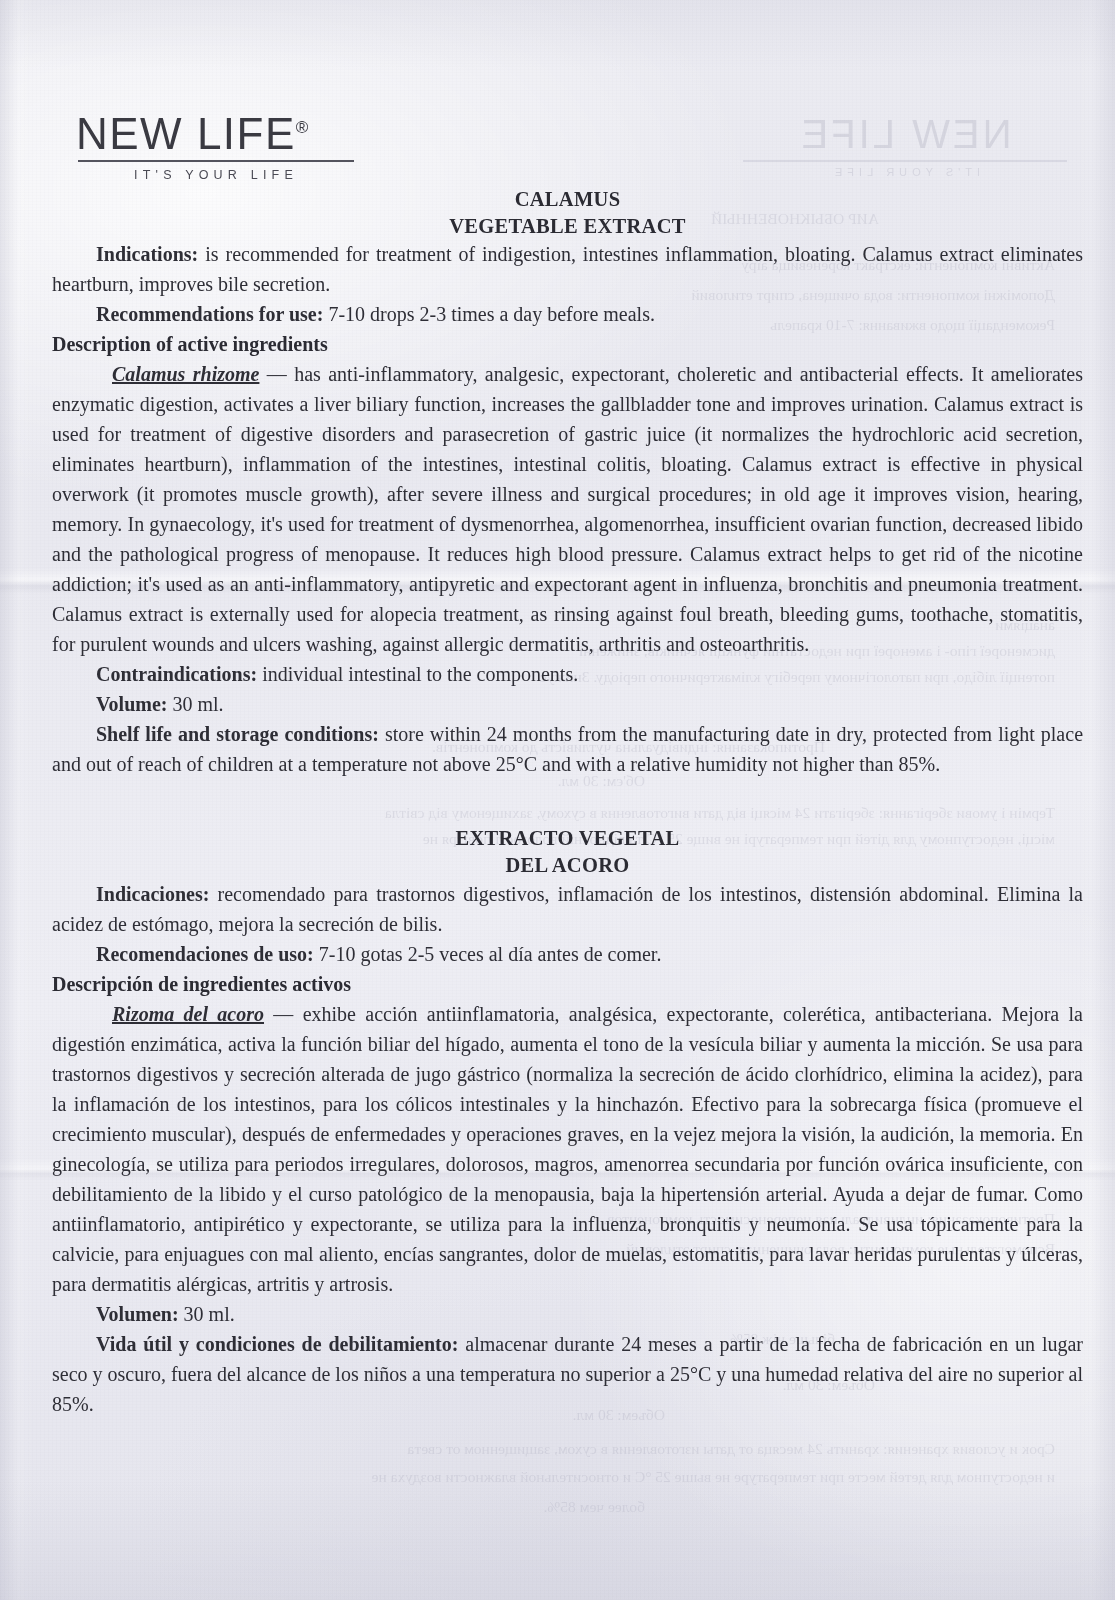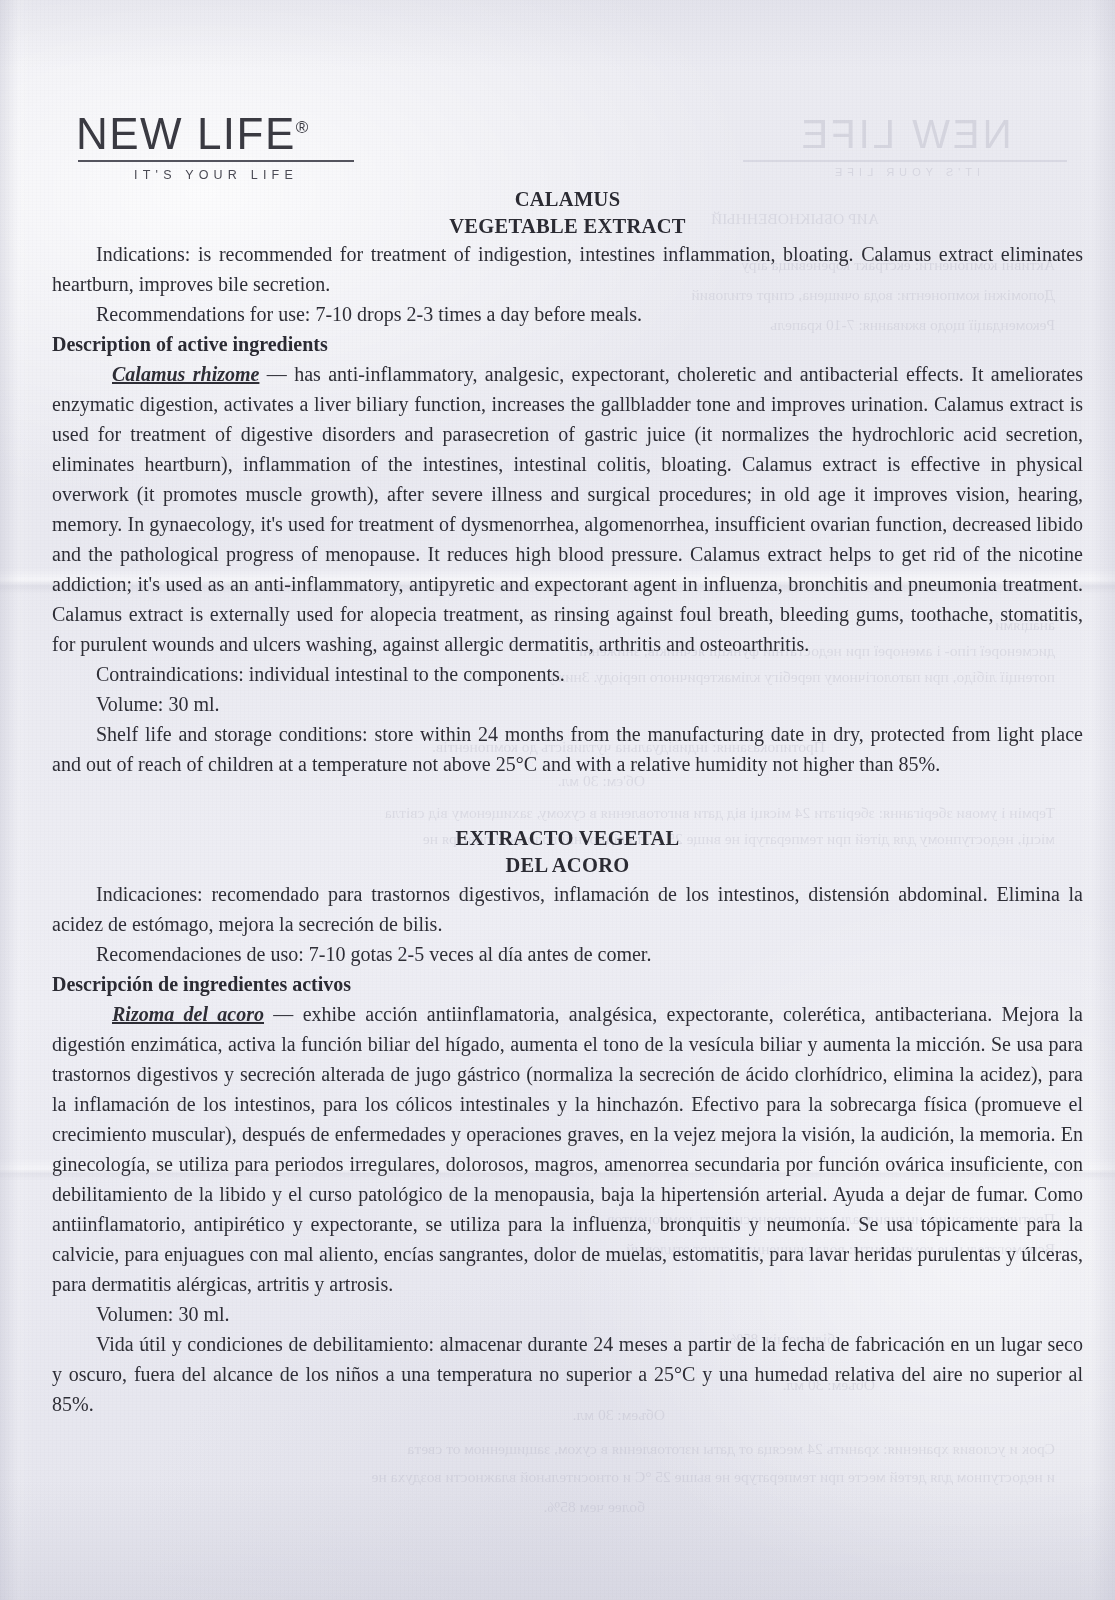--- a/index.html
+++ b/index.html
@@ -175,21 +175,21 @@
     margin: 0;
     text-align: justify;
     text-justify: inter-word;
     text-indent: 44px;
     font-size: 20px;
     line-height: 1.50;
     color: #2e2e36;
     hyphens: none;
   }
 
-  .b { font-weight: normal; }
+  .b { font-weight: bold; }
   .lead {
     font-weight: bold;
     font-style: italic;
     text-decoration: underline;
     margin-left: 16px;
   }
   .gap-lg { height: 46px; }
 </style>
 </head>
 <body>

